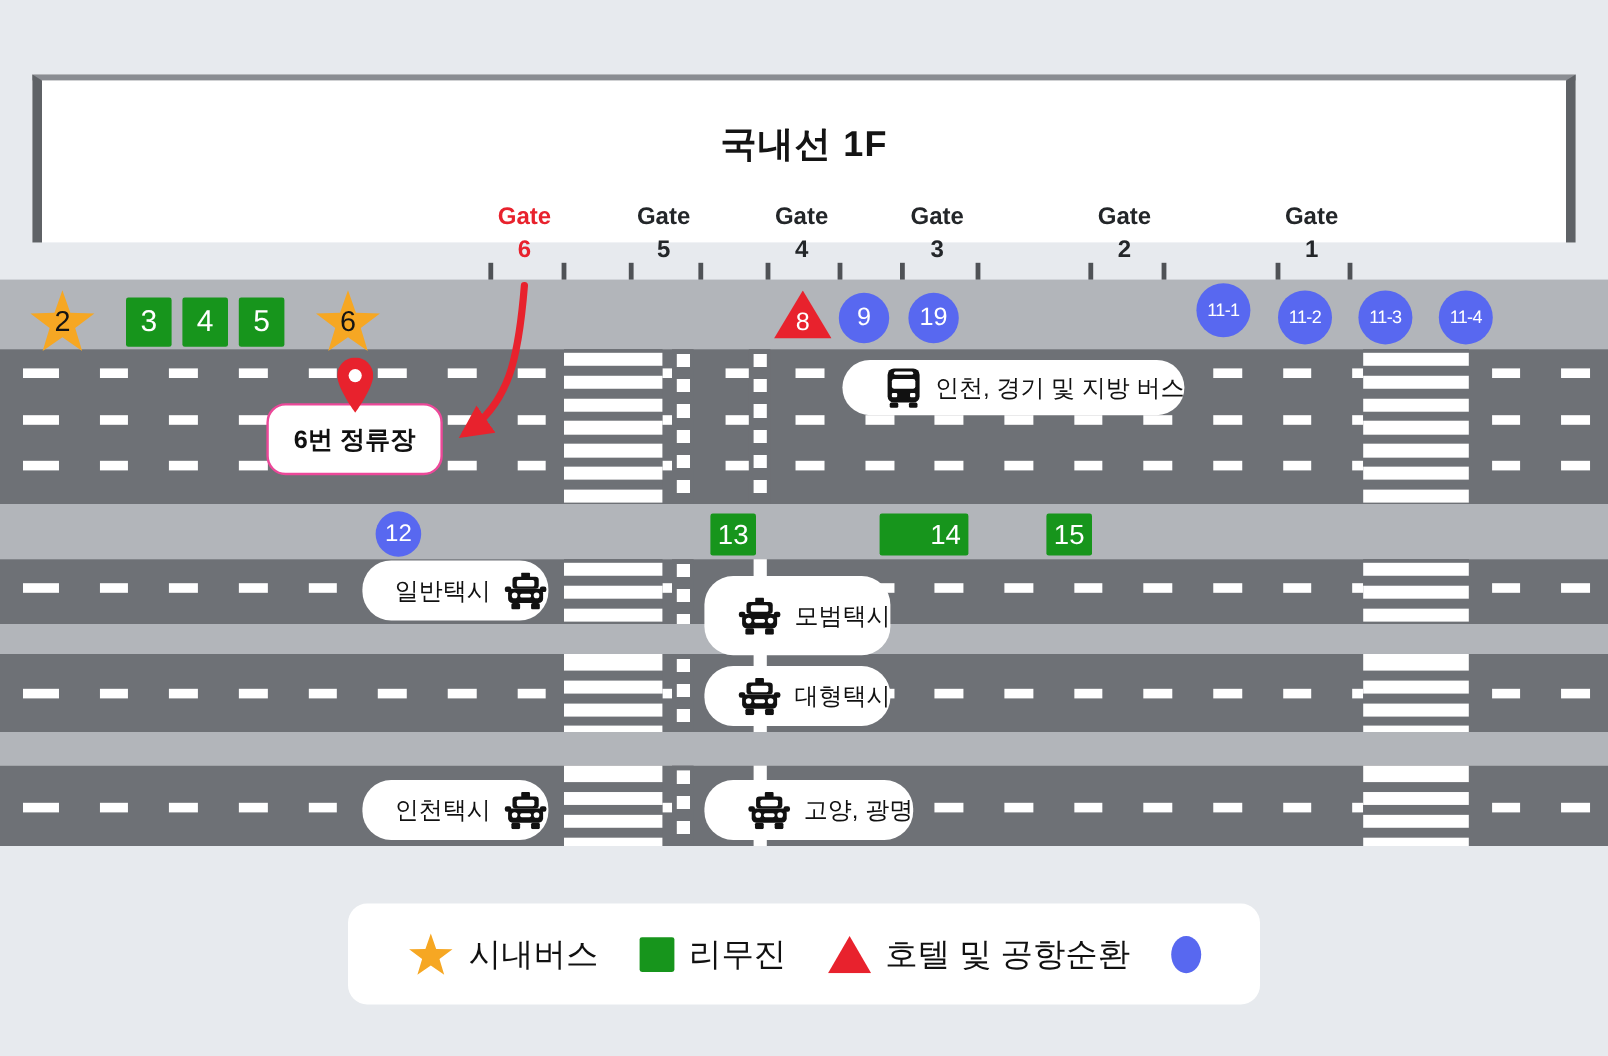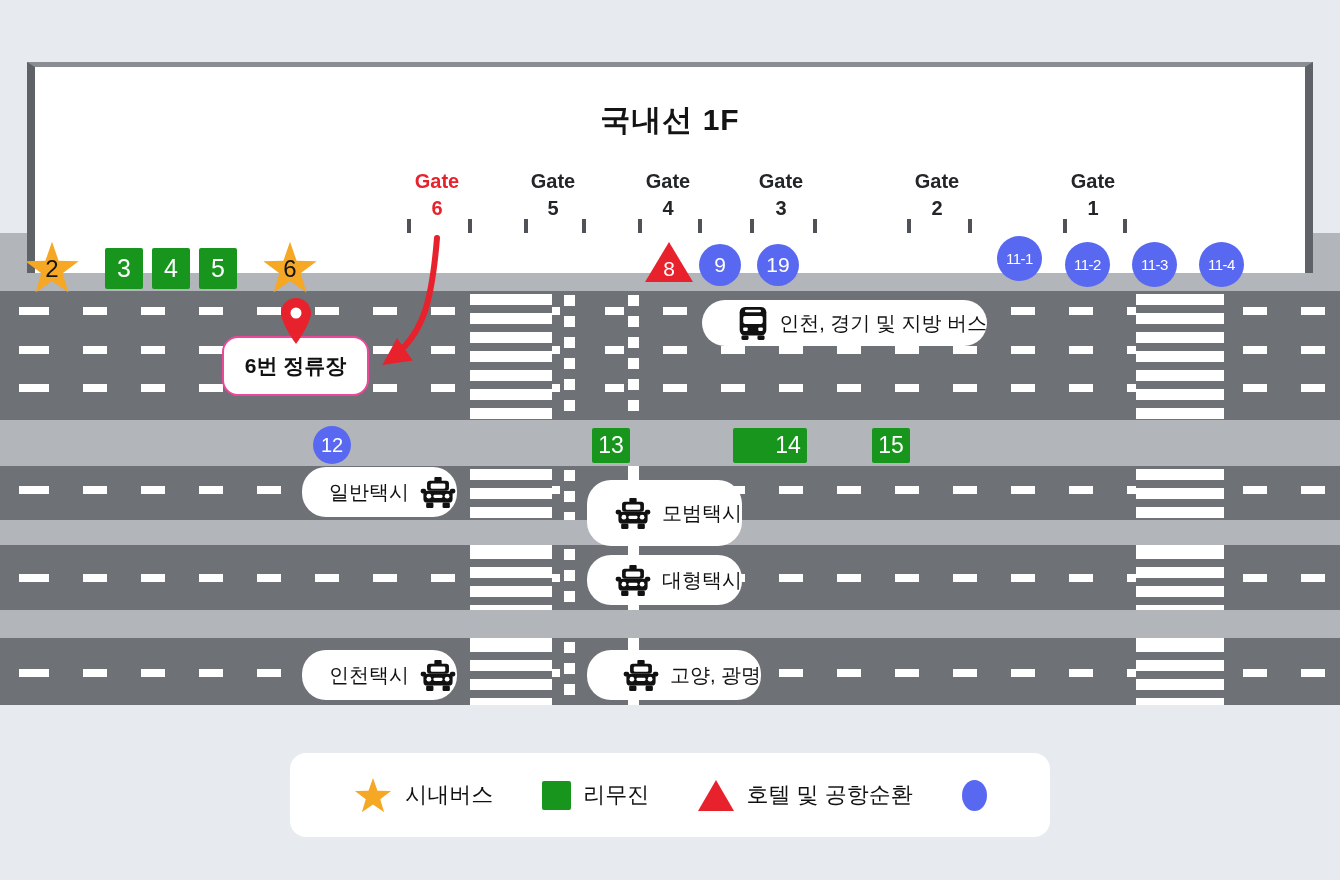--- a/index.html
+++ b/index.html
@@ -8,21 +8,21 @@
     background:#E7EAEE;
     font-family:"Liberation Sans","DejaVu Sans",sans-serif;
     position:relative;overflow:hidden;
     -webkit-font-smoothing:antialiased;
   }
   #canvas{position:absolute;left:0;top:0;width:1340px;height:880px;}
   .abs{position:absolute;}
 
   
   #terminal{
-    left:27px;top:62px;width:1286px;height:211px;
+    left:27px;top:62px;width:1286px;height:140px;
     background:#ffffff;box-sizing:border-box;
     border-left:8px solid #5F6266;border-right:8px solid #5F6266;border-top:5px solid #8A8D92;
   }
   #terminal-title{
     position:absolute;left:0;right:0;top:33px;text-align:center;
     font-size:30px;font-weight:700;color:#141414;letter-spacing:1px;
   }
   .gate{width:90px;top:168px;text-align:center;font-size:20px;font-weight:600;color:#232629;line-height:27px;}
   .gate.hot{color:#E8222D;font-weight:700;}
   .tick{width:4px;height:14px;top:219px;background:#4F5256;}
@@ -81,21 +81,21 @@
     font-size:21px;font-weight:700;color:#111;z-index:4;
   }
   #pin{left:281px;top:298px;width:30px;height:46px;z-index:5;}
   #arrow-layer{left:0;top:0;width:1340px;height:880px;z-index:6;pointer-events:none;}
 
   
   #legend{
     left:290px;top:753px;width:760px;height:84px;background:#fff;border-radius:16px;
     display:flex;align-items:center;justify-content:space-evenly;padding:0 14px;box-sizing:border-box;
   }
-  .legend-item{display:flex;align-items:center;gap:12px;font-size:22px;font-weight:500;color:#111;}
+  .legend-item{display:flex;align-items:center;gap:12px;font-size:27px;font-weight:500;color:#111;}
   .legend-sq{width:29px;height:29px;background:#17951C;border-radius:2px;}
   .legend-ell{width:25px;height:31px;background:#5868F0;border-radius:50%;}
 </style>
 </head>
 <body>
 
 <div id="canvas">
 
   <div class="abs band walk" style="top:233px;height:58px;"></div>
   <div class="abs band road" style="top:291px;height:129px;"></div>

